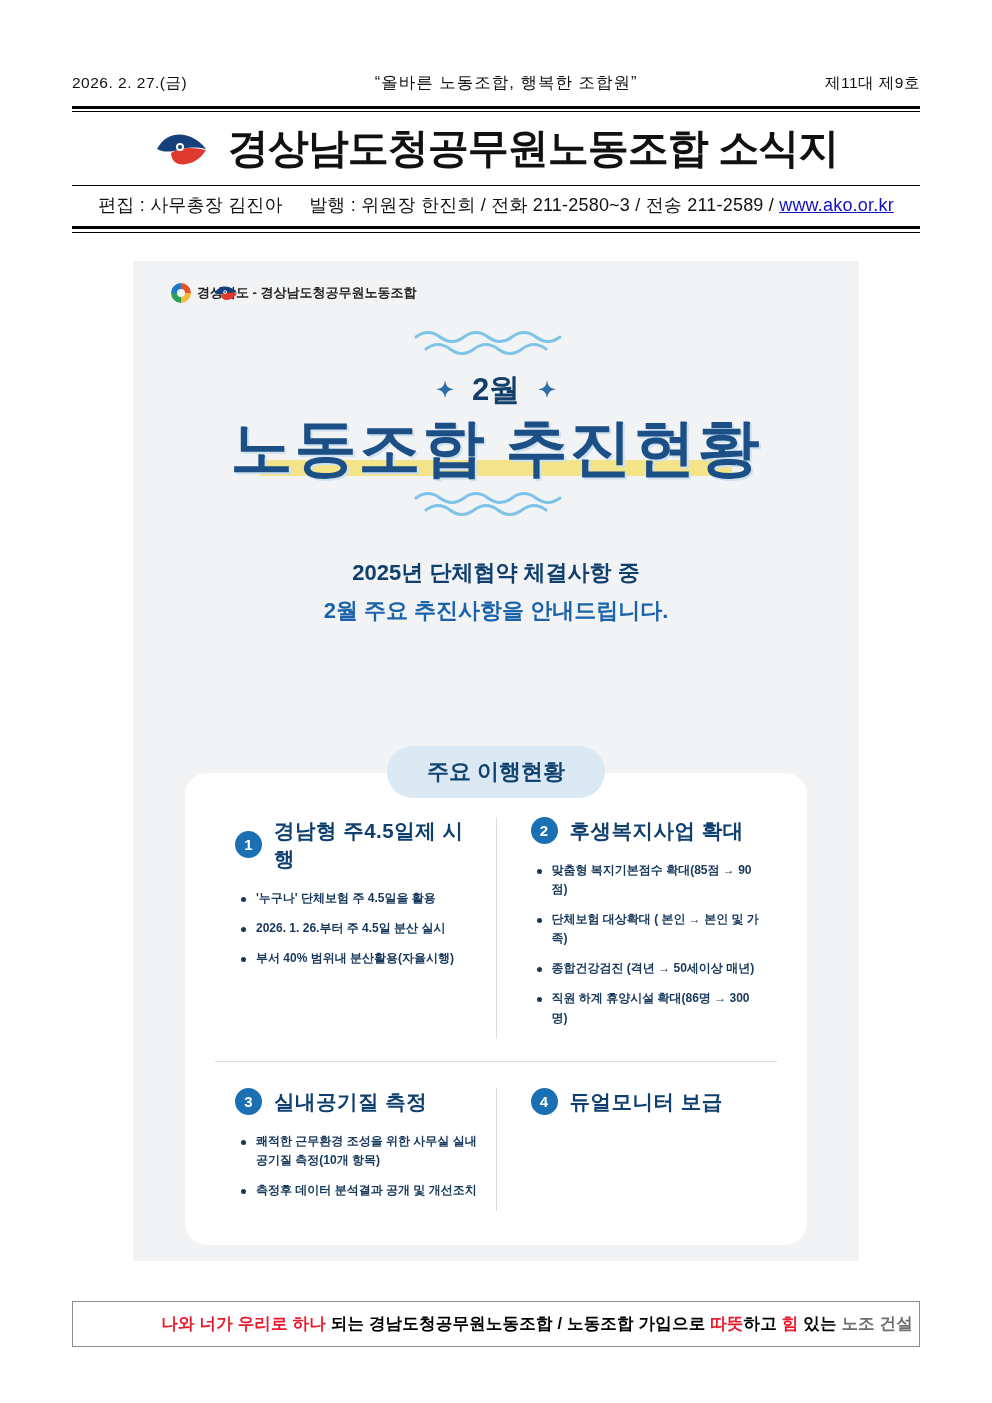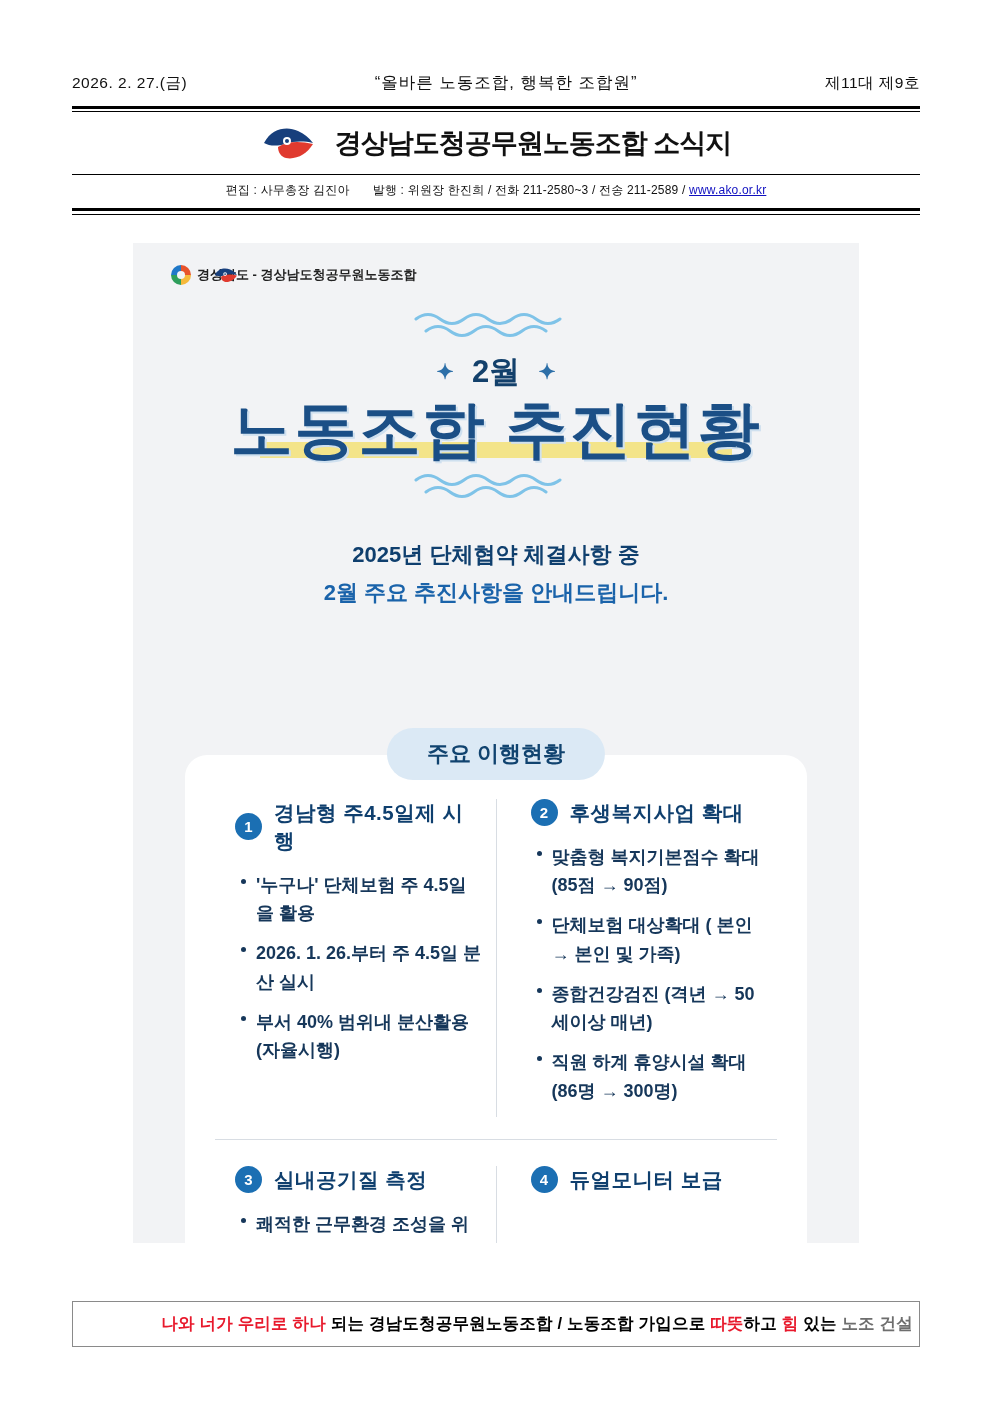--- a/index.html
+++ b/index.html
@@ -56,29 +56,29 @@
 
   .mast-title-row {
     display: flex;
     align-items: center;
     justify-content: center;
     gap: 18px;
     padding: 9px 0 7px 0;
   }
   .mast-logo { width: 56px; height: 44px; flex: none; }
   .mast-title {
-    font-size: 27px;
+    font-size: 41px;
     font-weight: bold;
     letter-spacing: -1px;
     white-space: nowrap;
   }
 
   .mast-credits {
     text-align: center;
-    font-size: 12px;
+    font-size: 18px;
     padding: 7px 0 7px 0;
     letter-spacing: .2px;
   }
   .mast-credits .sp { display: inline-block; width: 16px; }
   .mast-credits a {
     color: #1010c0;
     text-decoration: underline;
   }
 
   
@@ -230,21 +230,21 @@
   }
   ul.bullets {
     list-style: none;
     margin: 0;
     padding: 0 0 0 4px;
   }
   ul.bullets li {
     position: relative;
     padding-left: 17px;
     margin: 0 0 11px 0;
-    font-size: 18px;
+    font-size: 12px;
     font-weight: bold;
     color: #16375a;
     line-height: 1.6;
   }
   ul.bullets li::before {
     content: "";
     position: absolute;
     left: 2px; top: 8px;
     width: 5px; height: 5px;
     border-radius: 50%;

